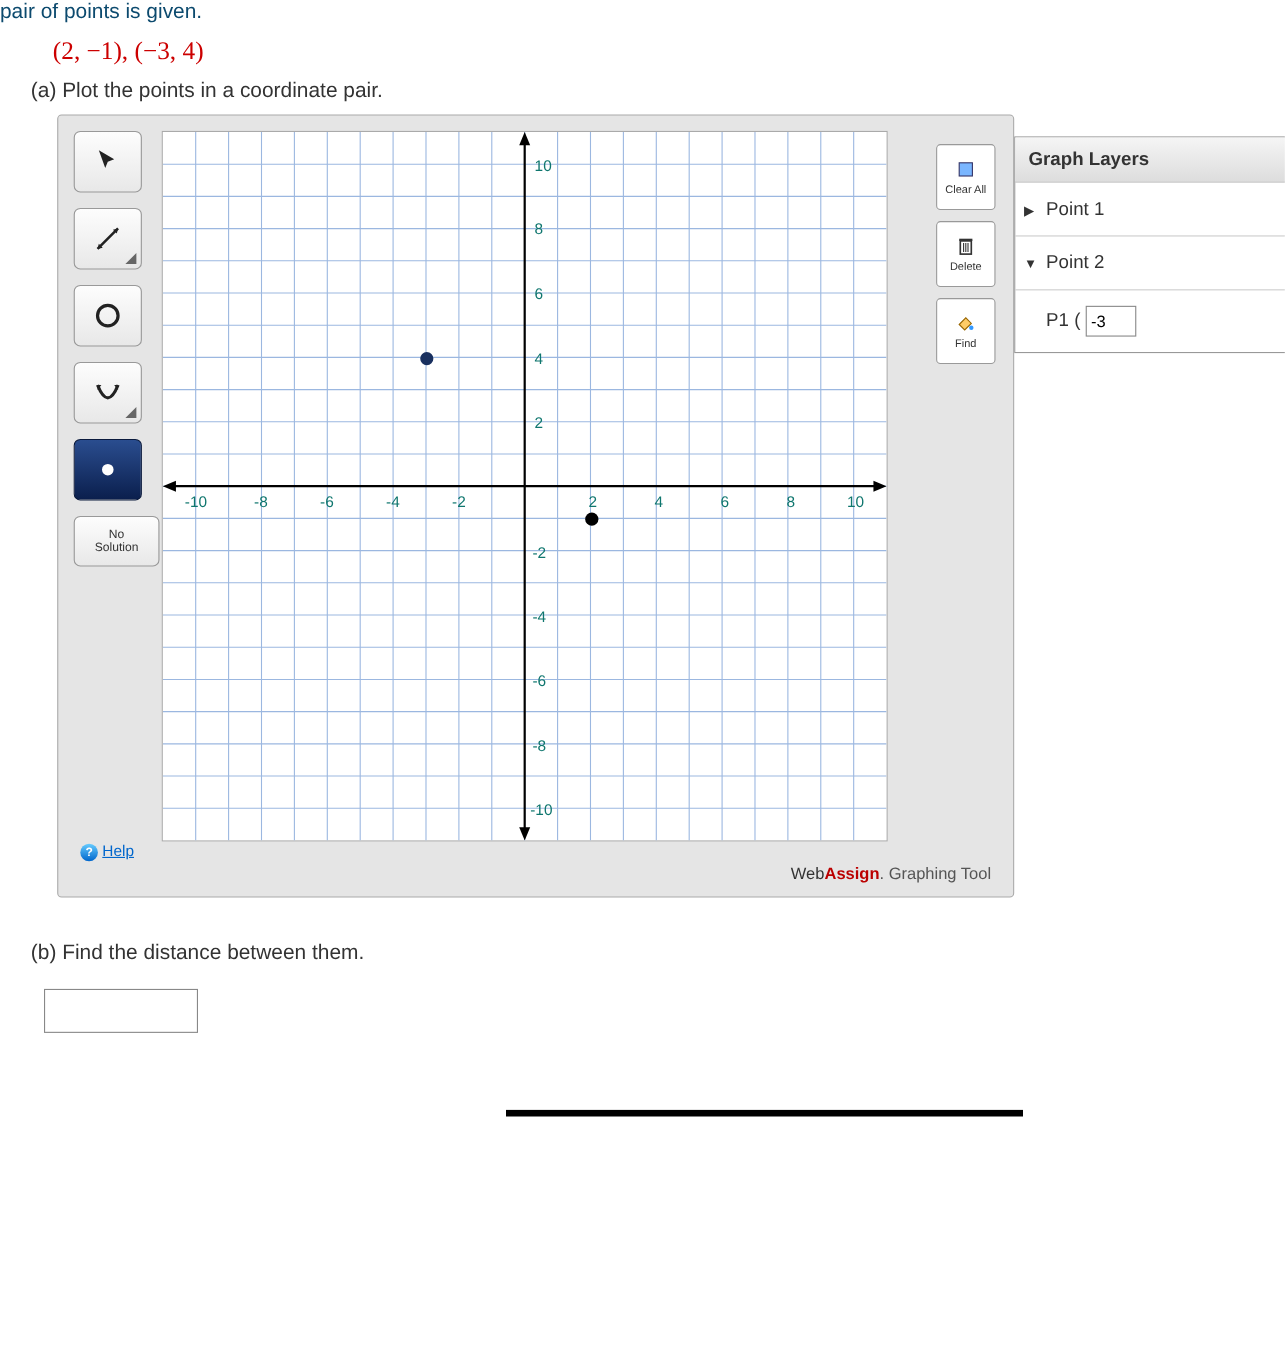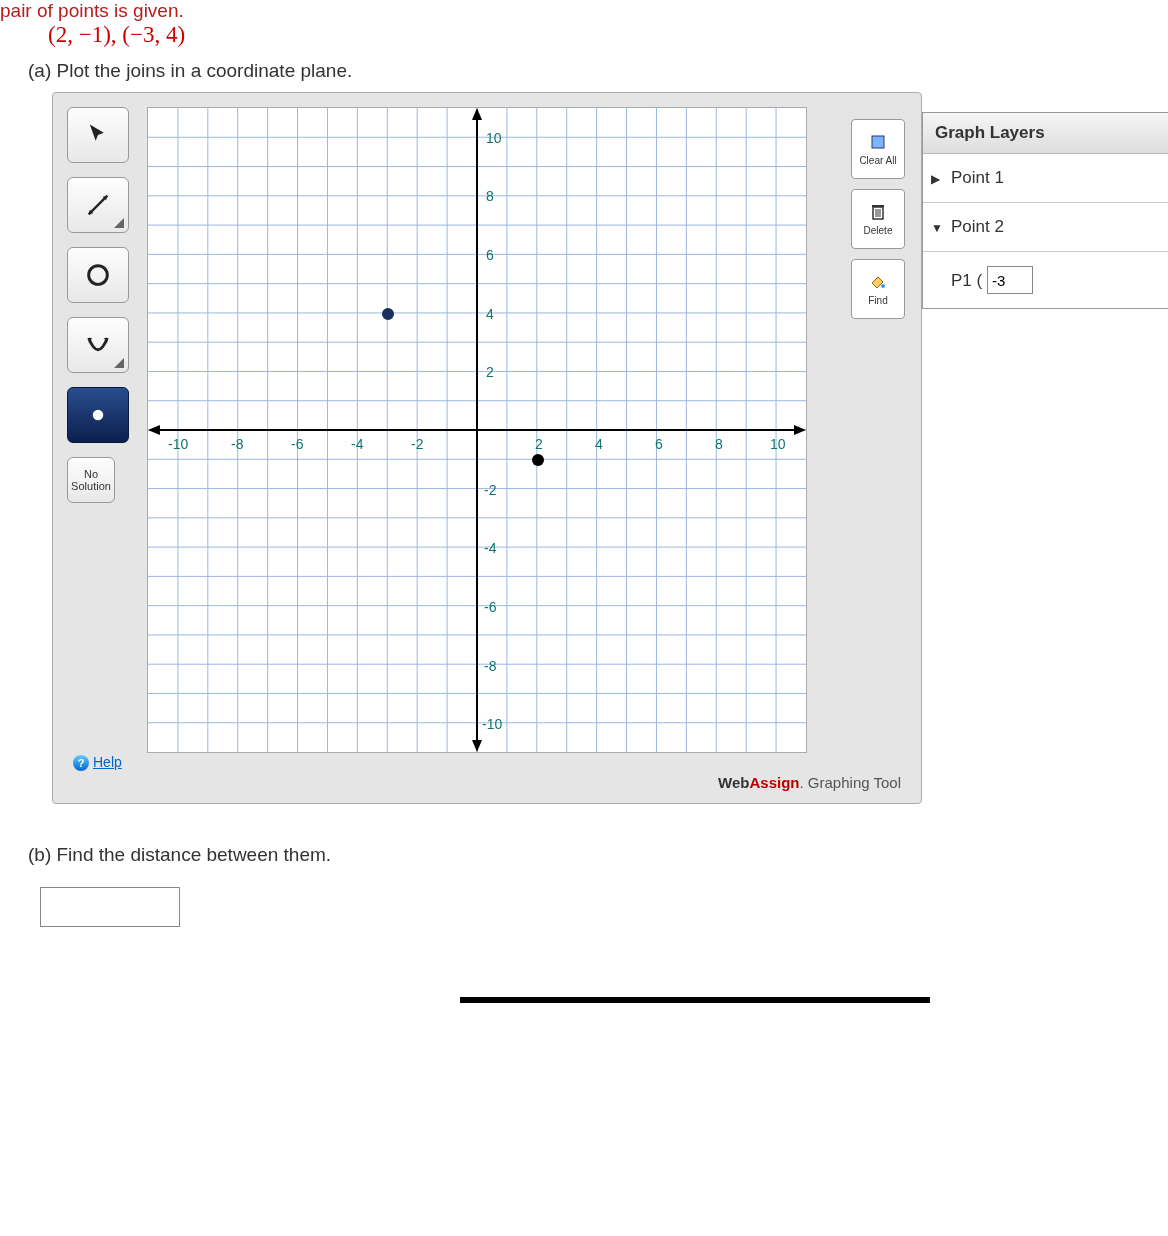--- a/index.html
+++ b/index.html
@@ -1,40 +1,40 @@
 <!DOCTYPE html>
 <html><head>
 <meta charset="utf-8">
 <style>
   * { box-sizing: border-box; margin: 0; padding: 0; }
   body { font-family: Verdana, Arial, sans-serif; font-size: 18px; color: #333; background: #fff; padding-left: 0; }
   .question { padding: 0 0 20px 0; }
-  .line1 { font-size: 19px; color: #b91c1c; }
+  .line1 { font-size: 19px; color: #0c4a6e; margin-bottom: 12px; }
   .points-line { font-size: 23px; color: #c00; margin-left: 48px; margin-bottom: 12px; font-family: 'Times New Roman', serif; }
   .part-a { font-size: 19px; color: #333; margin-left: 28px; margin-bottom: 10px; }
   .graph-wrap { position: relative; margin-left: 52px; margin-bottom: 40px; width: 870px; }
   .graph-panel { background: #e5e5e5; border: 1px solid #aaa; border-radius: 4px; padding: 12px; position: relative; height: 712px; }
   .toolbar { position: absolute; left: 14px; top: 14px; width: 76px; }
   .tool-btn { width: 62px; height: 56px; background: linear-gradient(#fdfdfd,#e8e8e8); border: 1px solid #999; border-radius: 6px; margin-bottom: 14px; display: flex; align-items: center; justify-content: center; cursor: pointer; position: relative; }
   .tool-btn.active { background: linear-gradient(#2a4d8f,#0b1f4d); border-color: #0a1a3d; }
   .tool-btn svg { width: 28px; height: 28px; }
   .tool-corner { position:absolute; right:4px; bottom:4px; width:0; height:0; border-left:10px solid transparent; border-bottom:10px solid #666; }
-  .nosol-btn { width: 48px; height: 46px; background: linear-gradient(#fdfdfd,#e8e8e8); border:1px solid #999; border-radius:6px; font-size:11px; text-align:center; display:flex; flex-direction:column; align-items:center; justify-content:center; color:#333; cursor:pointer; }
+  .nosol-btn { width: 78px; height: 46px; background: linear-gradient(#fdfdfd,#e8e8e8); border:1px solid #999; border-radius:6px; font-size:11px; text-align:center; display:flex; flex-direction:column; align-items:center; justify-content:center; color:#333; cursor:pointer; }
   .help-link { position:absolute; left:20px; bottom:32px; font-size:14px; color:#06c; text-decoration:underline; cursor:pointer; }
   .help-link::before { content:"?"; display:inline-block; width:16px; height:16px; border-radius:50%; background:linear-gradient(#6cf,#06c); color:#fff; font-size:11px; text-align:center; line-height:16px; margin-right:4px; font-weight:bold; }
   .canvas-area { position:absolute; left:94px; top:14px; width:660px; height:646px; background:#fff; border:1px solid #aaa; }
   .grid { position:absolute; inset:0; }
   .axis-label { position:absolute; font-size:14px; color:#0f766e; font-family: Arial,sans-serif; }
   .plot-point { position:absolute; width:12px; height:12px; background:#000; border-radius:50%; transform:translate(-50%,-50%); }
   .plot-point.hollow { background:#19305f; border:2px solid #19305f; }
   .side-controls { position:absolute; right:12px; top:26px; width:58px; }
   .side-btn { width:54px; height:60px; background:#fff; border:1px solid #999; border-radius:4px; margin-bottom:10px; display:flex; flex-direction:column; align-items:center; justify-content:center; font-size:10px; color:#333; cursor:pointer; }
   .side-btn .ico { width:18px; height:18px; margin-bottom:4px; display:flex; align-items:center; justify-content:center; }
   .footer-brand { position:absolute; right:20px; bottom:12px; font-size:15px; color:#555; font-family: Arial,sans-serif; }
-  .footer-brand b.web { font-weight:bold; color:#333; }
+  .footer-brand b.web { font-weight:normal; color:#333; }
   .footer-brand b.assign { font-weight:bold; color:#b00; }
   .layers-panel { position:absolute; right:-252px; top:20px; width:252px; background:#fff; border:1px solid #999; }
   .layers-head { background:linear-gradient(#f5f5f5,#ddd); border-bottom:1px solid #bbb; padding:10px 12px; font-weight:bold; font-size:17px; }
   .layer-item { border-bottom:1px solid #ccc; padding:14px 16px 14px 28px; font-size:17px; position:relative; cursor:pointer; }
   .layer-item .chev { position:absolute; left:8px; top:18px; font-size:12px; color:#333; }
   .p1-row { padding:14px 16px 14px 28px; font-size:17px; }
   .p1-row input { width:46px; height:28px; border:1px solid #888; font-size:15px; padding:2px 4px; }
   .part-b { font-size:19px; margin-left:28px; margin-bottom:21px; }
   .answer-box { width:140px; height:40px; border:1px solid #888; margin-left:40px; margin-bottom:40px; }
   .part-c { font-size:19px; margin-left:28px; margin-bottom:14px; }
@@ -42,21 +42,21 @@
   .midpoint-row .paren { font-size:34px; font-family:'Times New Roman',serif; }
   .midpoint-row input { width:140px; height:30px; border:1px solid #888; margin:0 6px; font-size:15px; padding:2px 6px; }
   .black-bar { height:6px; background:#000; width:470px; margin-left:460px; margin-top:30px; }
 </style>
 </head>
 <body>
 
 <div class="question">
   <div class="line1">pair of points is given.</div>
   <div class="points-line">(2, −1),   (−3, 4)</div>
-  <div class="part-a">(a) Plot the joins in a coordinate plane.</div>
+  <div class="part-a">(a) Plot the points in a coordinate pair.</div>
 
   <div class="graph-wrap">
     <div class="graph-panel">
 
       <div class="toolbar">
         <div class="tool-btn">
           <svg viewBox="0 0 24 24">
               <path d="M5 3l5 14 2-5 5-2z" fill="#222"></path>
             </svg>
         </div>

